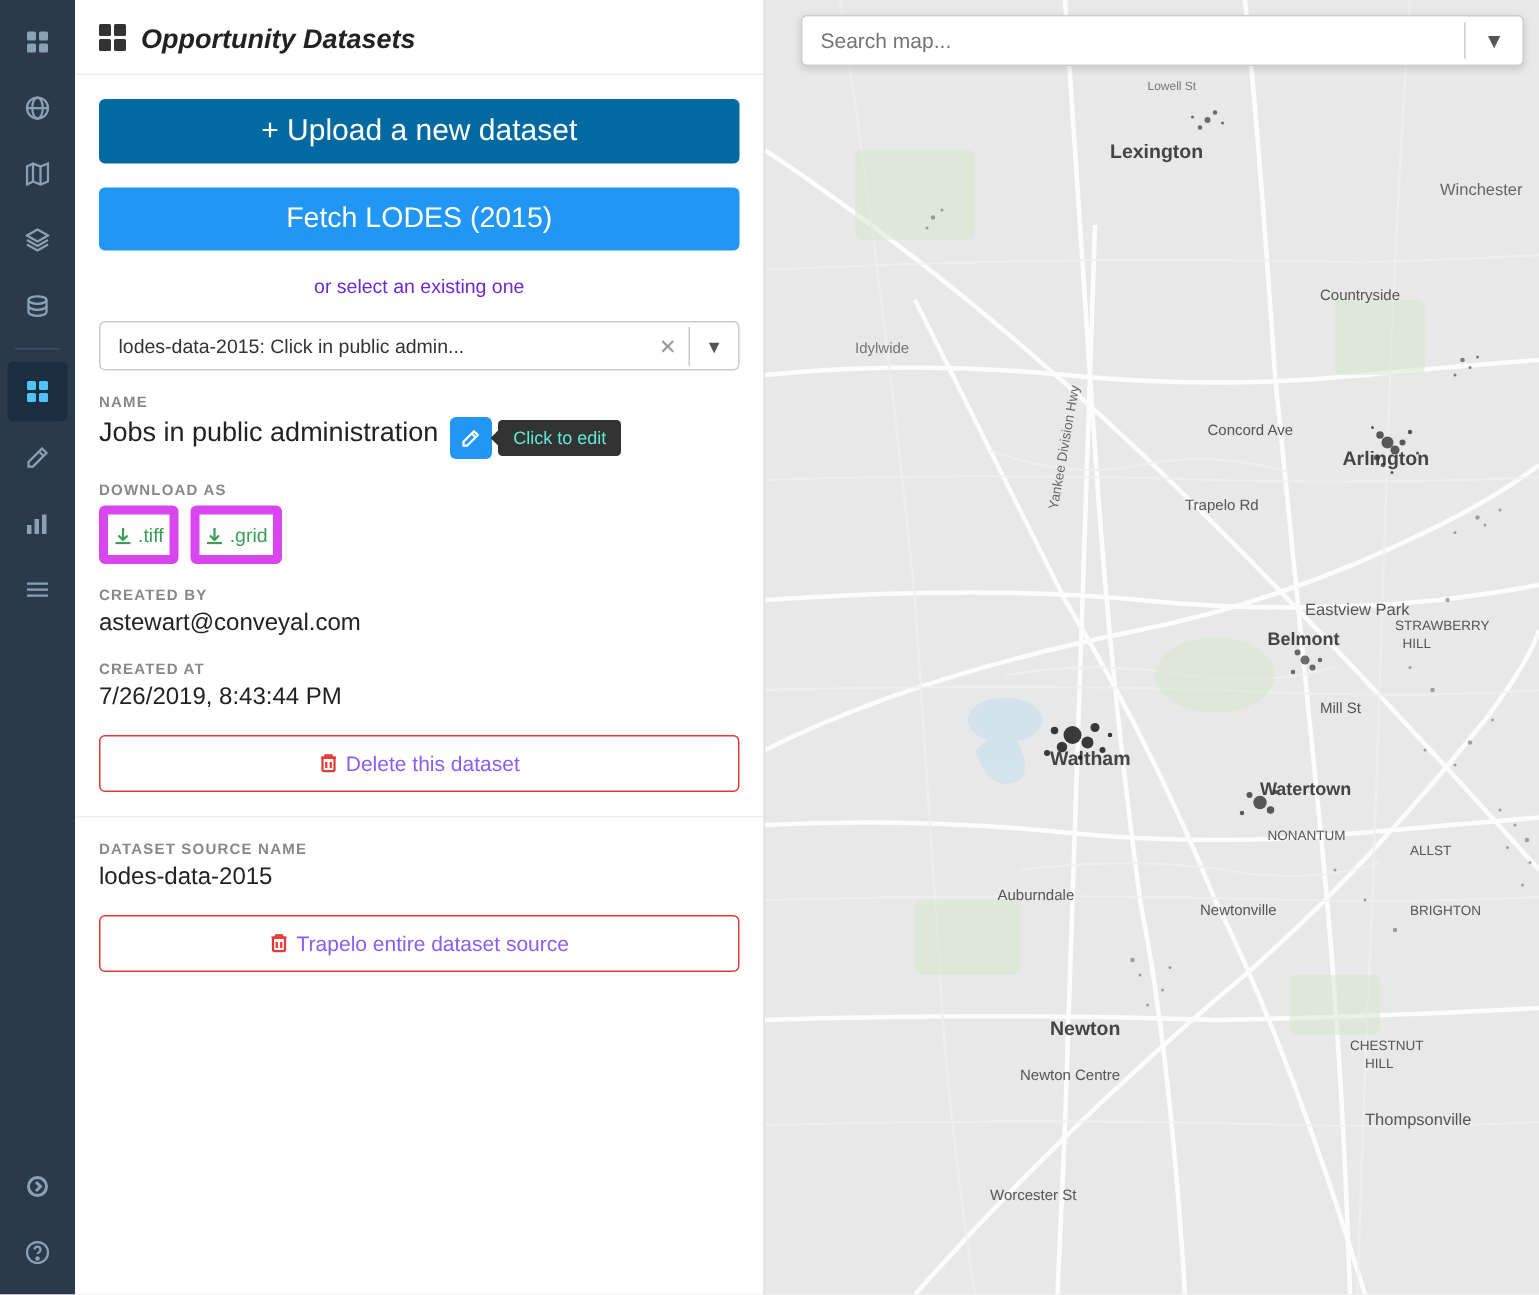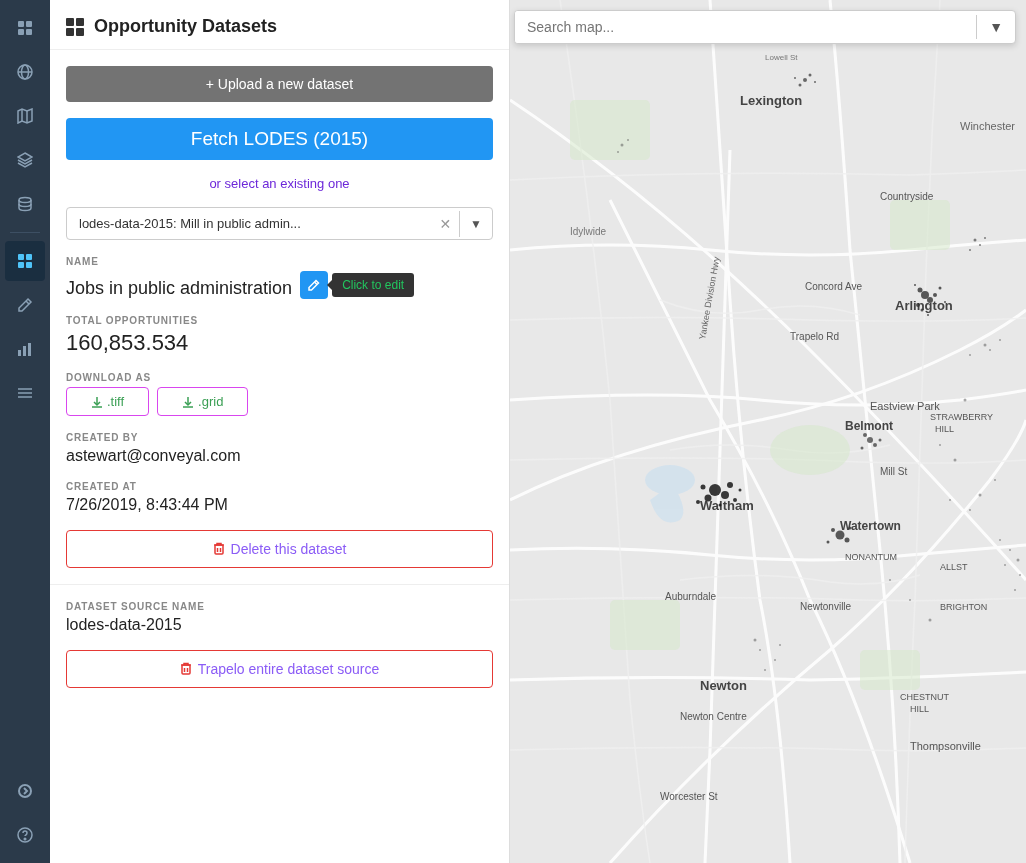--- a/index.html
+++ b/index.html
@@ -50,22 +50,23 @@
       display: flex;
       flex-direction: column;
       flex-shrink: 0;
       overflow-y: auto;
       border-right: 1px solid #ddd;
     }
     .panel-header {
       padding: 16px 16px 12px 16px;
       border-bottom: 1px solid #eee;
       display: flex;
-      align-items: center;
+      align-items: flex-start;
       gap: 10px;
+      font-style: italic;
     }
     .panel-header-icon {
       display: grid;
       grid-template-columns: 1fr 1fr;
       gap: 2px;
       width: 18px;
       height: 18px;
     }
     .panel-header-icon span {
       display: block;
@@ -73,26 +74,26 @@
       border-radius: 1px;
     }
     .panel-title {
       font-size: 18px;
       font-weight: 600;
       color: #222;
     }
 
     
     .btn-green {
-      background: #737373;
+      background: #0369a1;
       color: #fff;
       border: none;
       border-radius: 4px;
       padding: 10px 16px;
-      font-size: 14px;
+      font-size: 20px;
       cursor: pointer;
       width: 100%;
       display: flex;
       align-items: center;
       justify-content: center;
       gap: 6px;
       font-weight: 500;
     }
     .btn-blue {
       background: #2196f3;
@@ -118,23 +119,23 @@
       cursor: pointer;
       width: 100%;
       display: flex;
       align-items: center;
       justify-content: center;
       gap: 6px;
     }
     .btn-download {
       background: #fff;
       color: #3a9f54;
-      border: 1px solid #d946ef;
-      border-radius: 4px;
-      padding: 6px 24px;
+      border: 6px solid #d946ef;
+      border-radius: 4px;
+      padding: 6px 4px;
       font-size: 13px;
       cursor: pointer;
       display: flex;
       align-items: center;
       gap: 4px;
     }
 
     
     .panel-content {
       padding: 16px;
@@ -194,21 +195,21 @@
       color: #222;
       font-weight: 500;
     }
     .field-value-large {
       font-size: 22px;
       color: #222;
       font-weight: 500;
     }
     .name-row {
       display: flex;
-      align-items: flex-end;
+      align-items: flex-start;
       gap: 8px;
     }
     .edit-btn {
       width: 28px;
       height: 28px;
       background: #2196f3;
       border: none;
       border-radius: 4px;
       color: #fff;
       cursor: pointer;
@@ -218,21 +219,21 @@
       font-size: 12px;
       position: relative;
       flex-shrink: 0;
     }
     .edit-tooltip {
       position: absolute;
       left: 32px;
       top: 50%;
       transform: translateY(-50%);
       background: #333;
-      color: #22c55e;
+      color: #5eead4;
       font-size: 12px;
       padding: 5px 10px;
       border-radius: 3px;
       white-space: nowrap;
       z-index: 10;
     }
     .edit-tooltip::before {
       content: '';
       position: absolute;
       right: 100%;
@@ -258,21 +259,21 @@
       width: 100%;
       height: 100%;
       background: #e8e8e8;
       position: relative;
     }
 
     
     .map-search-bar {
       position: absolute;
       top: 10px;
-      left: 4px;
+      left: 24px;
       right: 10px;
       display: flex;
       align-items: center;
       background: #fff;
       border: 1px solid #ccc;
       border-radius: 4px;
       z-index: 10;
       overflow: hidden;
       box-shadow: 0 2px 6px rgba(0,0,0,0.15);
     }
@@ -404,45 +405,41 @@
         <span></span>
     </div>
     <span class="panel-title">Opportunity Datasets</span>
   </div>
   <div class="panel-content">
     <button class="btn-green">+ Upload a new dataset</button>
     <button class="btn-blue">Fetch LODES (2015)</button>
     <div class="or-text">or select an existing one</div>
 
     <div class="select-row">
-      <span class="select-value">lodes-data-2015: Mill in public admin...</span>
+      <span class="select-value">lodes-data-2015: Click in public admin...</span>
       <span class="select-clear">✕</span>
       <span class="select-arrow">▼</span>
     </div>
 
     <div class="field-section">
       <div class="field-label">NAME</div>
       <div class="name-row">
         <span class="field-value" style="font-size:18px;">Jobs in public administration</span>
         <div style="position:relative; display:inline-block;">
           <button class="edit-btn">
             <svg width="12" height="12" viewBox="0 0 12 12" fill="none" stroke="white" stroke-width="1.5">
               <path d="M8,1.5 L10.5,4 L3.5,11 L1,11 L1,8.5 Z"></path>
               <line x1="6.5" y1="3" x2="9" y2="5.5"></line>
             </svg>
           </button>
           <div class="edit-tooltip">Click to edit</div>
         </div>
       </div>
     </div>
 
-    <div class="field-section">
-      <div class="field-label">TOTAL OPPORTUNITIES</div>
-      <div class="field-value-large">160,853.534</div>
-    </div>
 
     <div class="field-section">
       <div class="field-label">DOWNLOAD AS</div>
       <div class="download-row">
         <button class="btn-download">
           <svg width="12" height="12" viewBox="0 0 12 12" fill="none" stroke="#3a9f54" stroke-width="1.5">
             <line x1="6" y1="1" x2="6" y2="9"></line>
             <polyline points="3,6 6,9 9,6"></polyline>
             <line x1="1" y1="11" x2="11" y2="11"></line>
           </svg>

